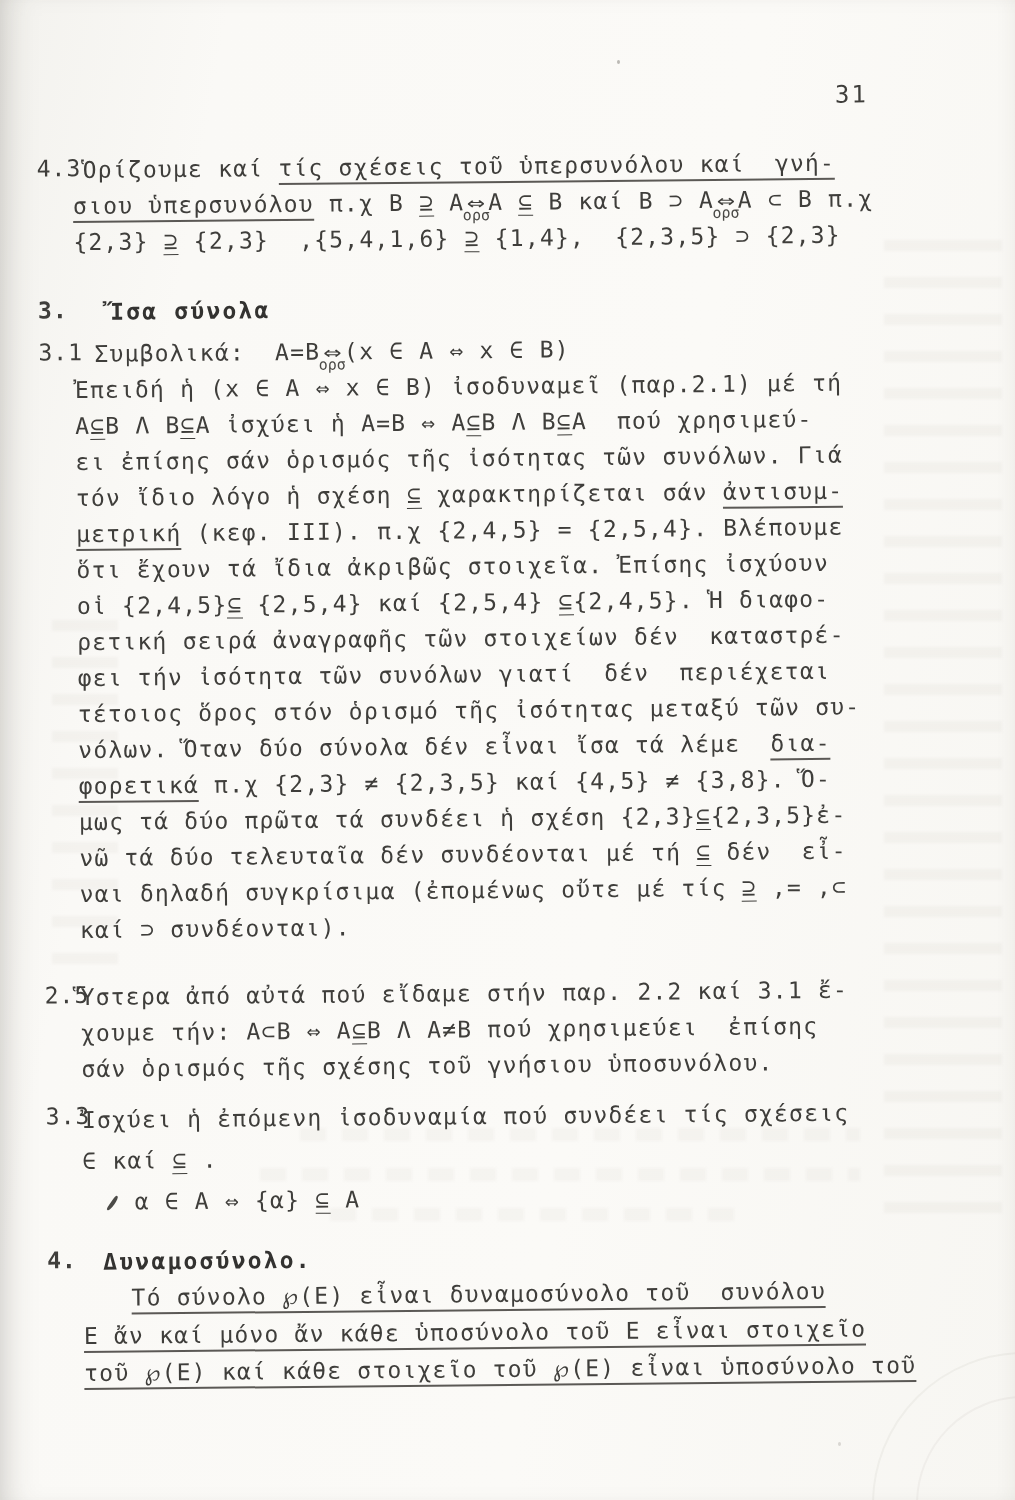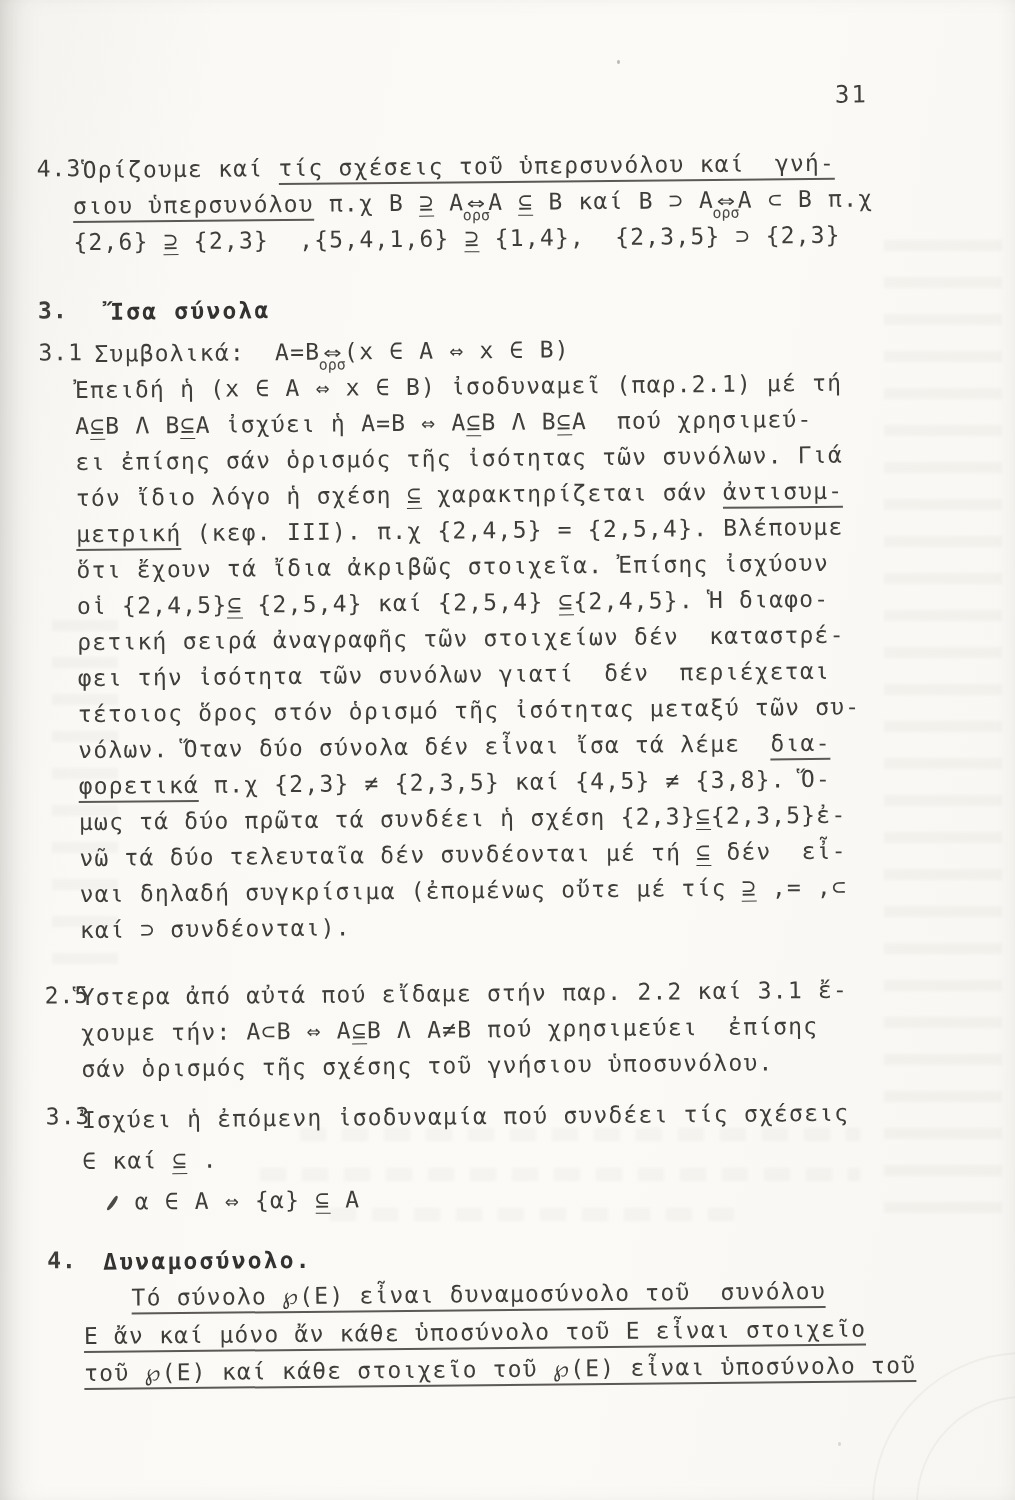--- a/index.html
+++ b/index.html
@@ -46,21 +46,21 @@
 <body>
 
 <div class="page" data-name="scanned-page">
   <div class="content" data-name="page-content">
     <div class="pageno" data-name="page-number">31</div>
     <div class="doc" data-name="document-body">
         <div class="block" data-name="section-2-3">
           <span class="num" data-name="section-number">4.3</span>
           <div class="line" data-name="text-line" style="padding-left: 10px;"><span data-name="text-segment">Ὁρίζουμε καί </span><span class="u" data-name="underlined-phrase">τίς σχέσεις τοῦ ὑπερσυνόλου καί  γνή-</span></div>
           <div class="line" data-name="text-line"><span class="u" data-name="underlined-phrase">σιου ὑπερσυνόλου</span><span data-name="text-segment"> π.χ Β </span><span class="rel" data-name="set-relation-symbol">⊇</span><span data-name="text-segment"> Α</span><span class="iff" data-name="iff-definition-arrow"><span class="arr" data-name="double-arrow-icon">⇔</span><span class="sub" data-name="definition-label">ορσ</span></span><span data-name="text-segment">Α </span><span class="rel" data-name="set-relation-symbol">⊆</span><span data-name="text-segment"> Β καί Β ⊃ Α</span><span class="iff" data-name="iff-definition-arrow"><span class="arr" data-name="double-arrow-icon">⇔</span><span class="sub" data-name="definition-label">ορσ</span></span><span data-name="text-segment">Α ⊂ Β π.χ</span></div>
-          <div class="line" data-name="text-line"><span data-name="text-segment">{2,6} </span><span class="rel" data-name="set-relation-symbol">⊇</span><span data-name="text-segment"> {2,3}  ,{5,4,1,6} </span><span class="rel" data-name="set-relation-symbol">⊇</span><span data-name="text-segment"> {1,4},  {2,3,5} ⊃ {2,3}</span></div>
+          <div class="line" data-name="text-line"><span data-name="text-segment">{2,3} </span><span class="rel" data-name="set-relation-symbol">⊇</span><span data-name="text-segment"> {2,3}  ,{5,4,1,6} </span><span class="rel" data-name="set-relation-symbol">⊇</span><span data-name="text-segment"> {1,4},  {2,3,5} ⊃ {2,3}</span></div>
         </div>
         <div class="block heading" data-name="section-3-heading">
           <span class="num" data-name="section-number">3.</span>
           <div class="line" data-name="text-line" style="padding-left: 36px;"><span data-name="text-segment">Ἴσα σύνολα</span></div>
         </div>
         <div class="block" data-name="section-3-1">
           <span class="num" data-name="section-number">3.1</span>
           <div class="line" data-name="text-line" style="padding-left: 20px;"><span data-name="text-segment">Συμβολικά:  Α=Β</span><span class="iff" data-name="iff-definition-arrow"><span class="arr" data-name="double-arrow-icon">⇔</span><span class="sub" data-name="definition-label">ορσ</span></span><span data-name="text-segment">(x ∈ Α ⇔ x ∈ Β)</span></div>
           <div class="line" data-name="text-line"><span data-name="text-segment">Ἐπειδή ἡ (x ∈ Α ⇔ x ∈ Β) ἰσοδυναμεῖ (παρ.2.1) μέ τή</span></div>
           <div class="line" data-name="text-line"><span data-name="text-segment">Α</span><span class="rel" data-name="set-relation-symbol">⊆</span><span data-name="text-segment">Β Λ Β</span><span class="rel" data-name="set-relation-symbol">⊆</span><span data-name="text-segment">Α ἰσχύει ἡ Α=Β ⇔ Α</span><span class="rel" data-name="set-relation-symbol">⊆</span><span data-name="text-segment">Β Λ Β</span><span class="rel" data-name="set-relation-symbol">⊆</span><span data-name="text-segment">Α  πού χρησιμεύ-</span></div>

